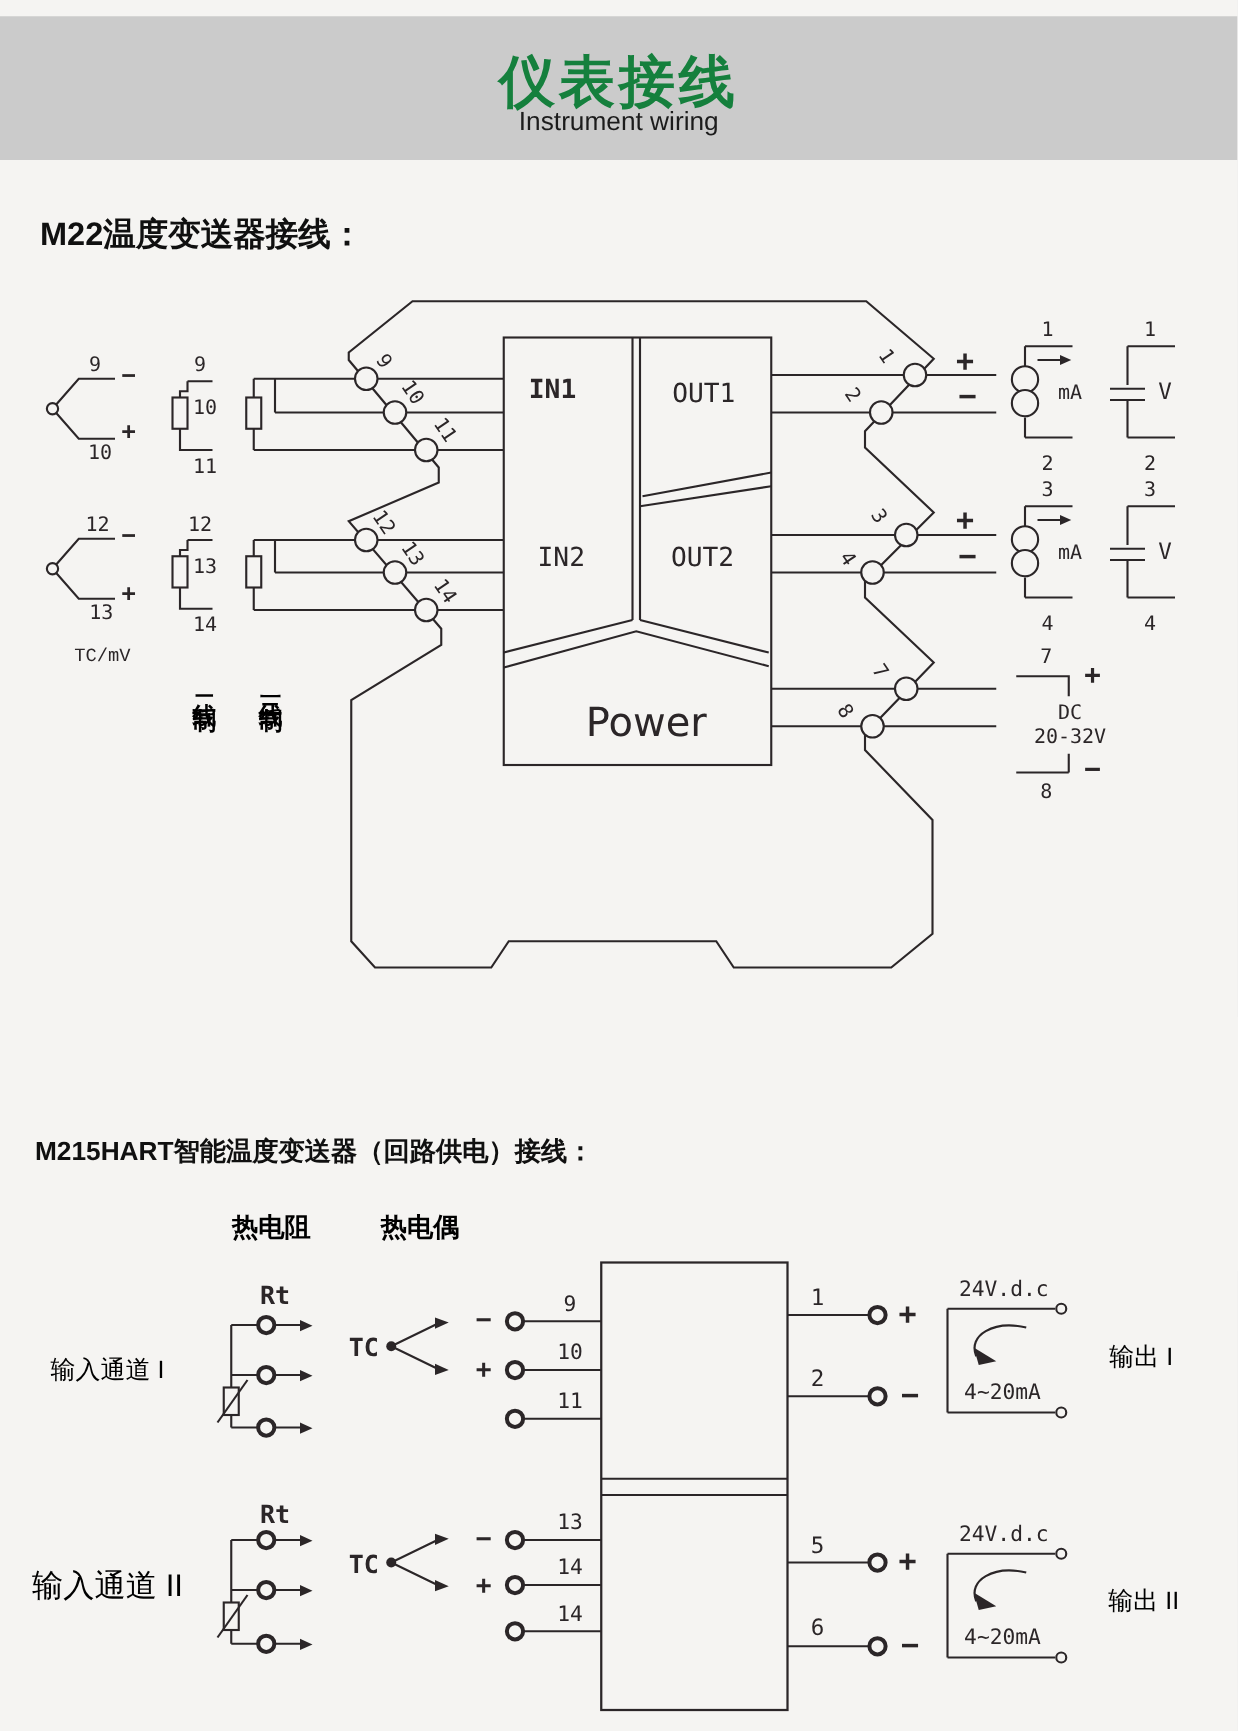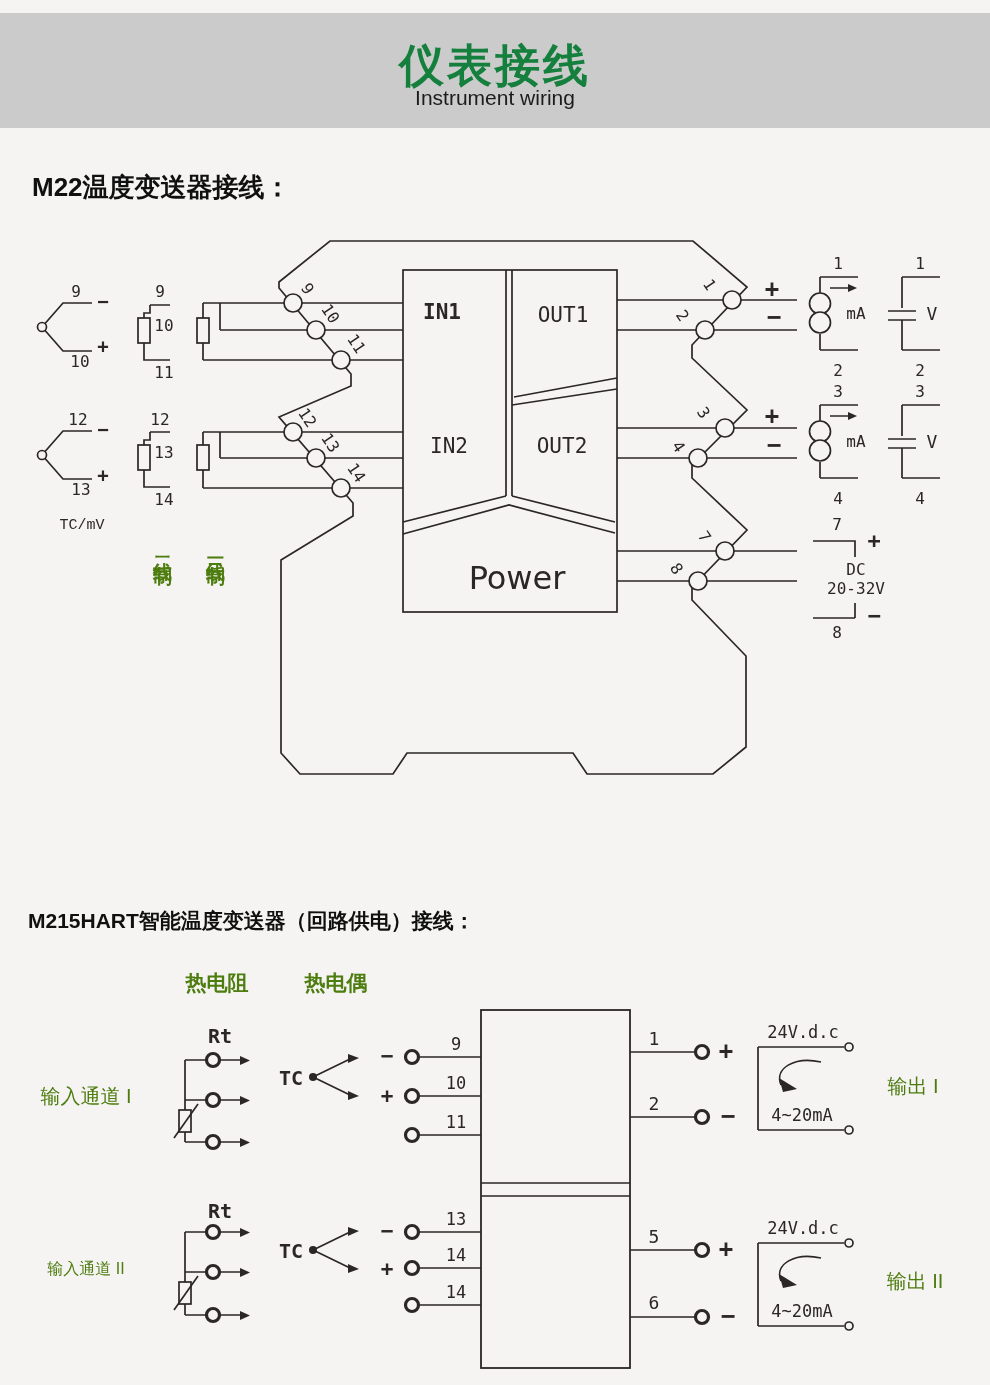--- a/index.html
+++ b/index.html
@@ -4,21 +4,21 @@
 <style>
   html,body{margin:0;padding:0;}
   body{background:#e9e9e9;}
   #stage{position:relative;width:990px;height:1385px;background:#f5f4f2;overflow:hidden;
          font-family:"Liberation Sans","DejaVu Sans",sans-serif;}
   #band{position:absolute;left:0;top:13px;width:990px;height:115px;}
   #art{position:absolute;left:0;top:0;}
   .t{position:absolute;transform:translate(-50%,-50%);white-space:nowrap;
      font-family:"DejaVu Sans Mono","Liberation Mono",monospace;color:#2b2628;line-height:1;}
   .rot{transform:translate(-50%,-50%) rotate(56deg);}
-  .cjk{font-family:"Liberation Sans","DejaVu Sans",sans-serif;color:#4d7c0f;}
+  .cjk{font-family:"Liberation Sans","DejaVu Sans",sans-serif;color:#000000;}
   .b{font-weight:bold;}
   .vert{writing-mode:vertical-rl;text-orientation:upright;letter-spacing:5px;}
   .hl{position:absolute;font-family:"Liberation Sans","DejaVu Sans",sans-serif;
       font-weight:bold;color:#101010;white-space:nowrap;}
   #page-title{position:absolute;left:50%;transform:translateX(-50%);top:36px;font-size:45px;
       font-weight:bold;color:#15803d;letter-spacing:3px;}
   #page-subtitle{position:absolute;left:50%;transform:translateX(-50%);top:86px;font-size:21px;
       color:#1c1c1c;}
 </style>
 </head>
@@ -251,21 +251,21 @@
   <span class="t" style="left:456px;top:1083px;font-size:17px;">10</span>
   <span class="t" style="left:456px;top:1122px;font-size:17px;">11</span>
   <span class="t" style="left:654px;top:1039px;font-size:18px;">1</span>
   <span class="t" style="left:654px;top:1104px;font-size:18px;">2</span>
   <span class="t b" style="left:726px;top:1051px;font-size:24px;">+</span>
   <span class="t b" style="left:728px;top:1116px;font-size:24px;">−</span>
   <span class="t" style="left:803px;top:1032px;font-size:17px;">24V.d.c</span>
   <span class="t" style="left:802px;top:1115px;font-size:17px;">4~20mA</span>
   <span class="t cjk b" style="left:913px;top:1086px;font-size:20px;font-weight:normal;">输出 I</span>
 
-  <span class="t cjk b" style="left:86px;top:1269px;font-size:16px;font-weight:normal;">输入通道 II</span>
+  <span class="t cjk b" style="left:86px;top:1269px;font-size:25px;font-weight:normal;">输入通道 II</span>
   <span class="t b" style="left:220px;top:1211px;font-size:20px;">Rt</span>
   <span class="t b" style="left:291px;top:1251px;font-size:20px;">TC</span>
   <span class="t b" style="left:387px;top:1231px;font-size:21px;">−</span>
   <span class="t b" style="left:387px;top:1269px;font-size:21px;">+</span>
   <span class="t" style="left:456px;top:1219px;font-size:17px;">13</span>
   <span class="t" style="left:456px;top:1255px;font-size:17px;">14</span>
   <span class="t" style="left:456px;top:1292px;font-size:17px;">14</span>
   <span class="t" style="left:654px;top:1237px;font-size:18px;">5</span>
   <span class="t" style="left:654px;top:1303px;font-size:18px;">6</span>
   <span class="t b" style="left:726px;top:1249px;font-size:24px;">+</span>

